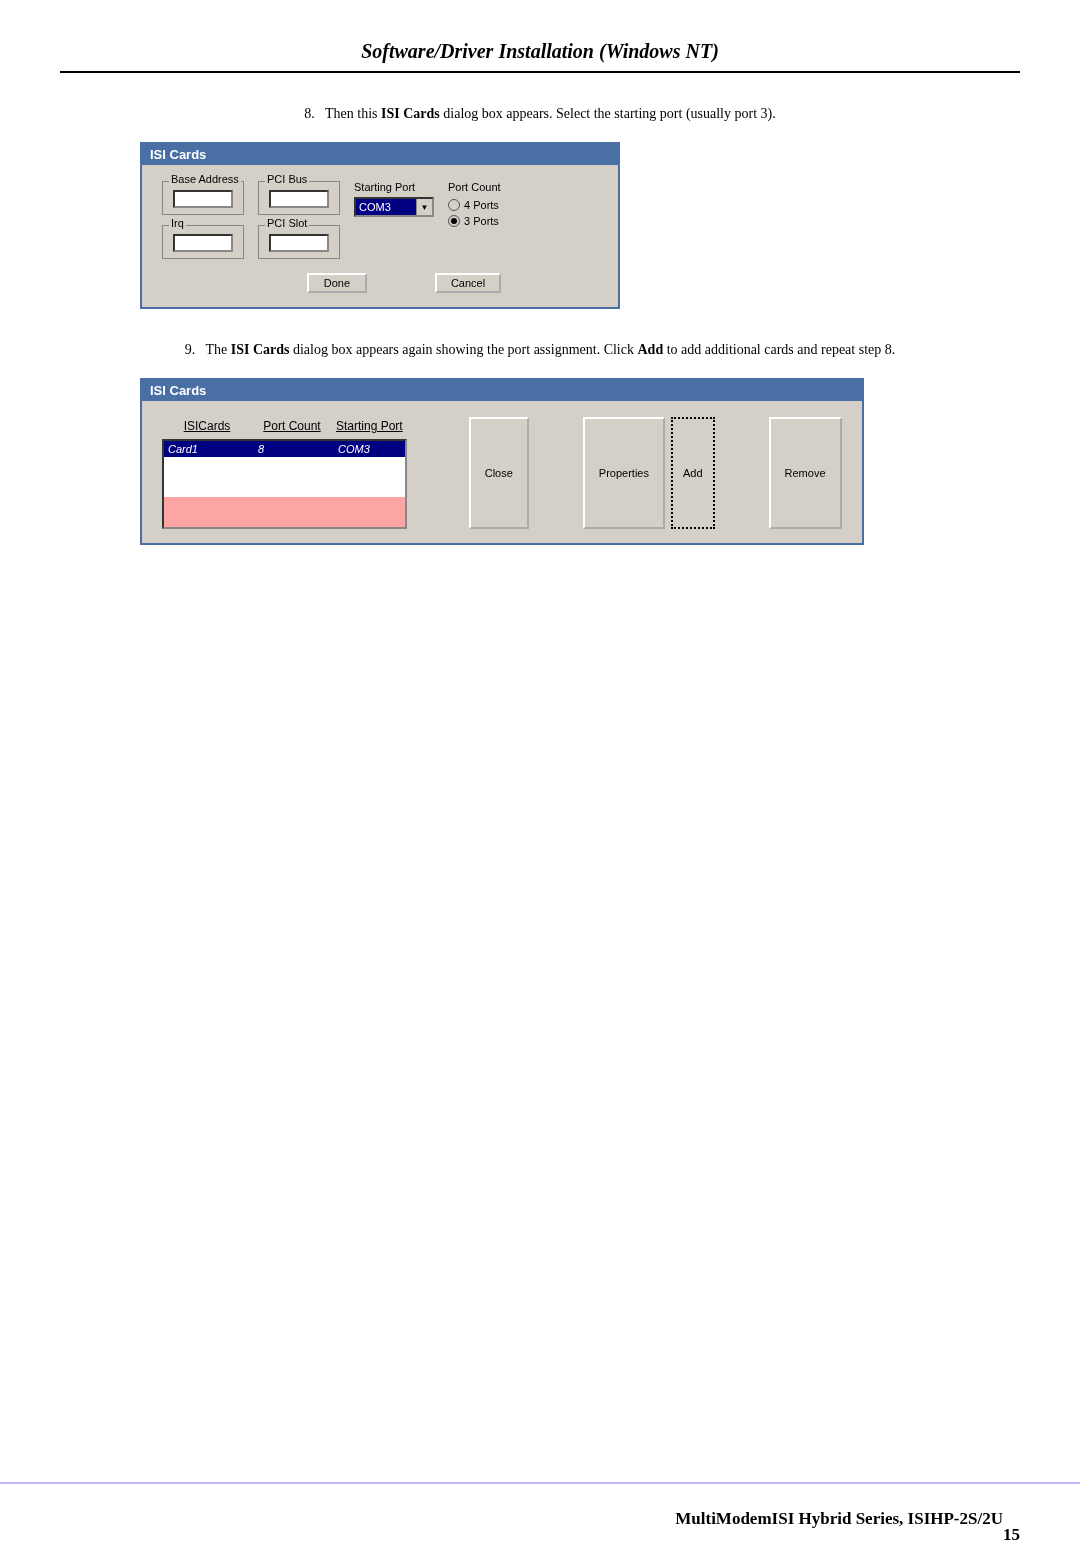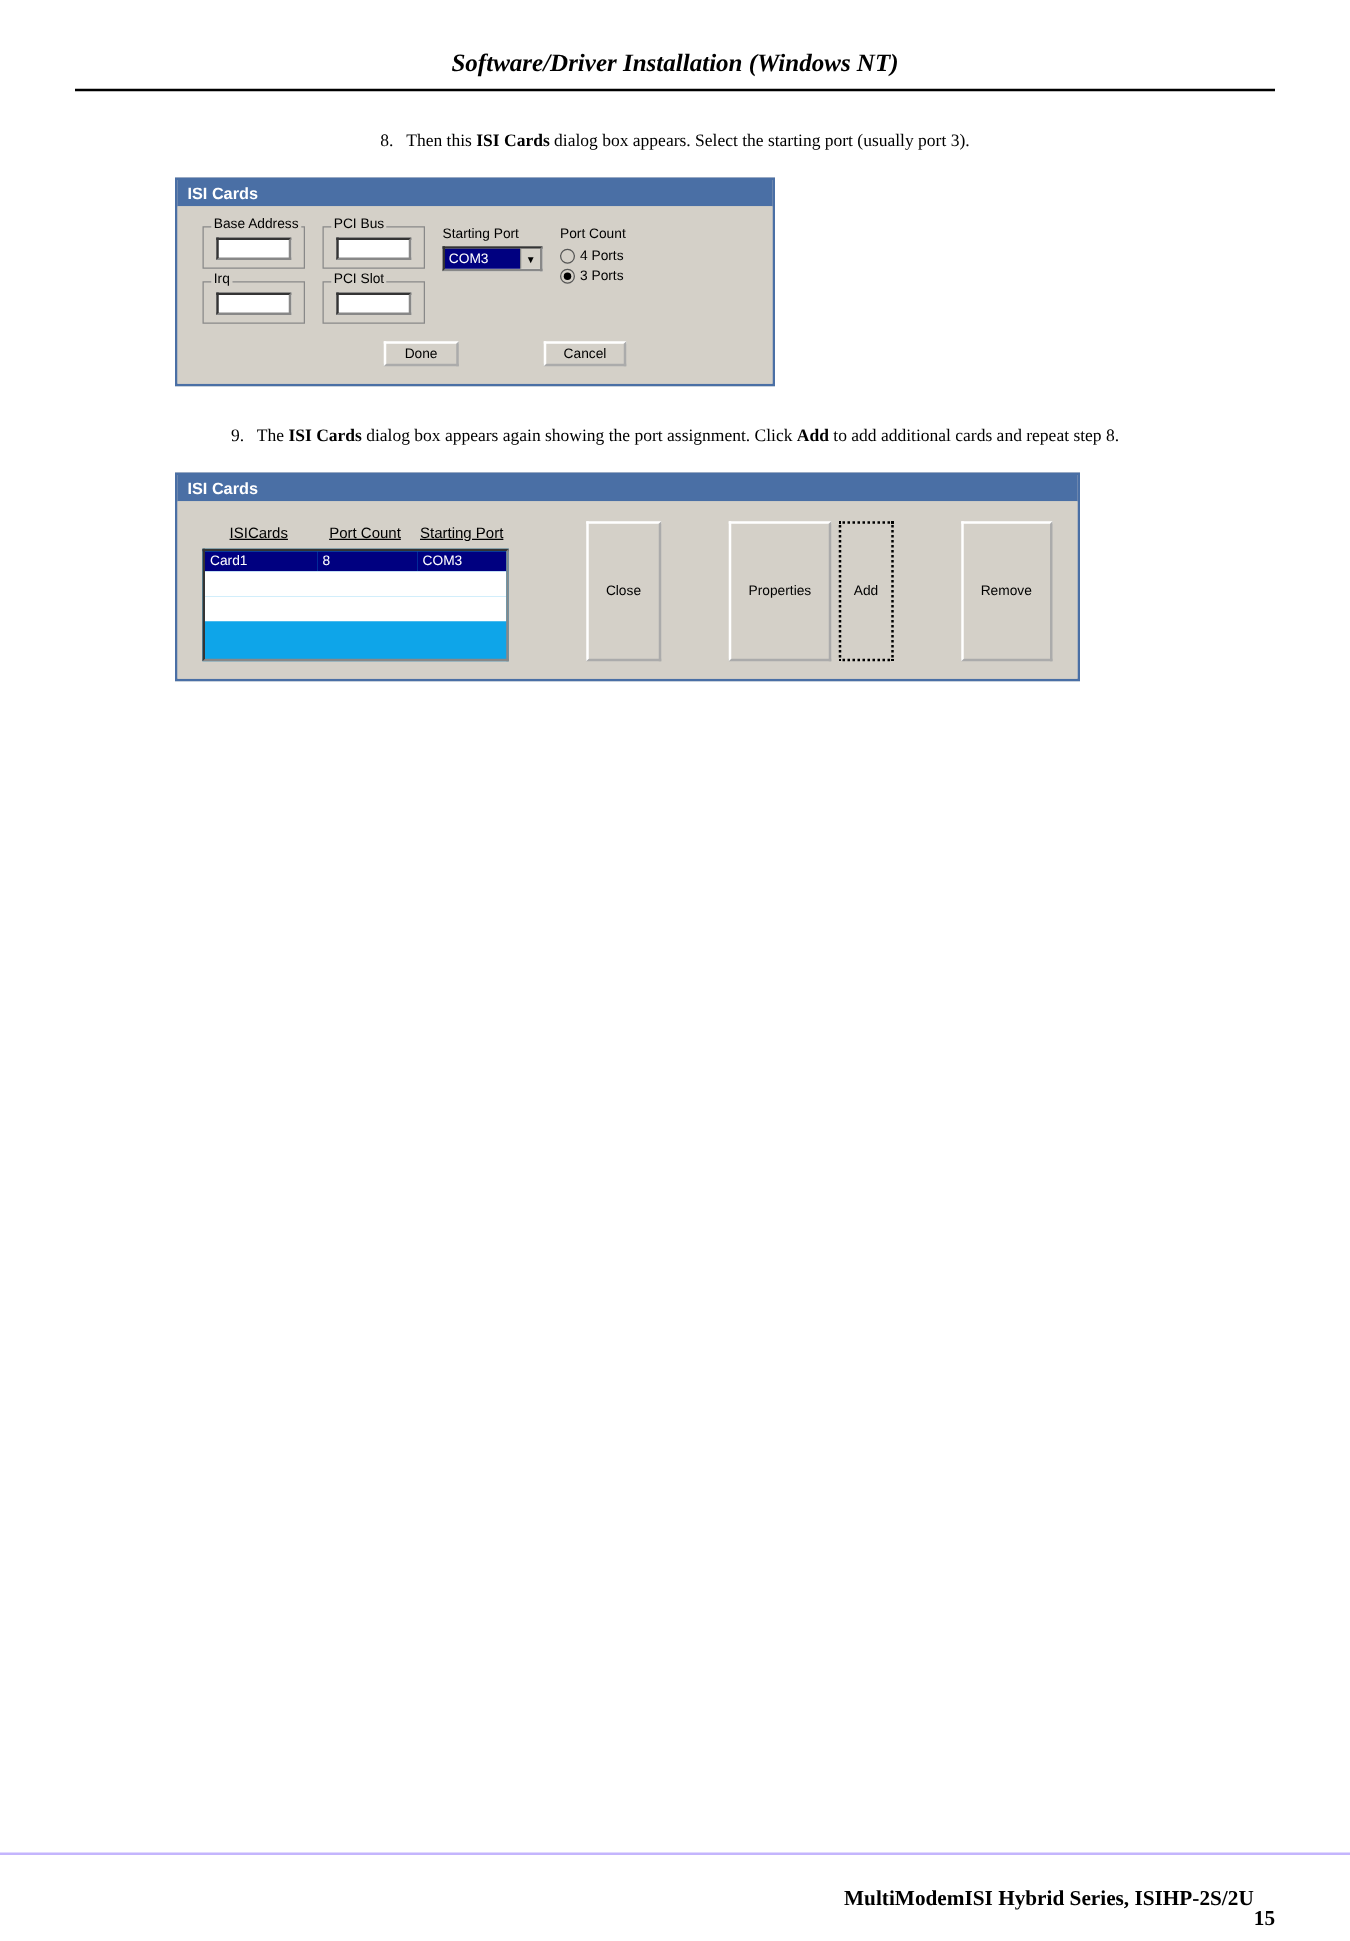--- a/index.html
+++ b/index.html
@@ -274,23 +274,24 @@
     }
 
     .list-table td {
       font-family: Arial, sans-serif;
       font-size: 11px;
       padding: 2px 4px;
     }
 
     .list-area {
       border: 2px inset #888;
-      background: #0ea5e9;
+      background: #fca5a5;
       height: 90px;
       overflow-y: auto;
+      font-style: italic;
     }
 
     .list-row-selected {
       background: #000080;
       color: #ffffff;
     }
 
     .list-row-empty {
       background: #ffffff;
     }

